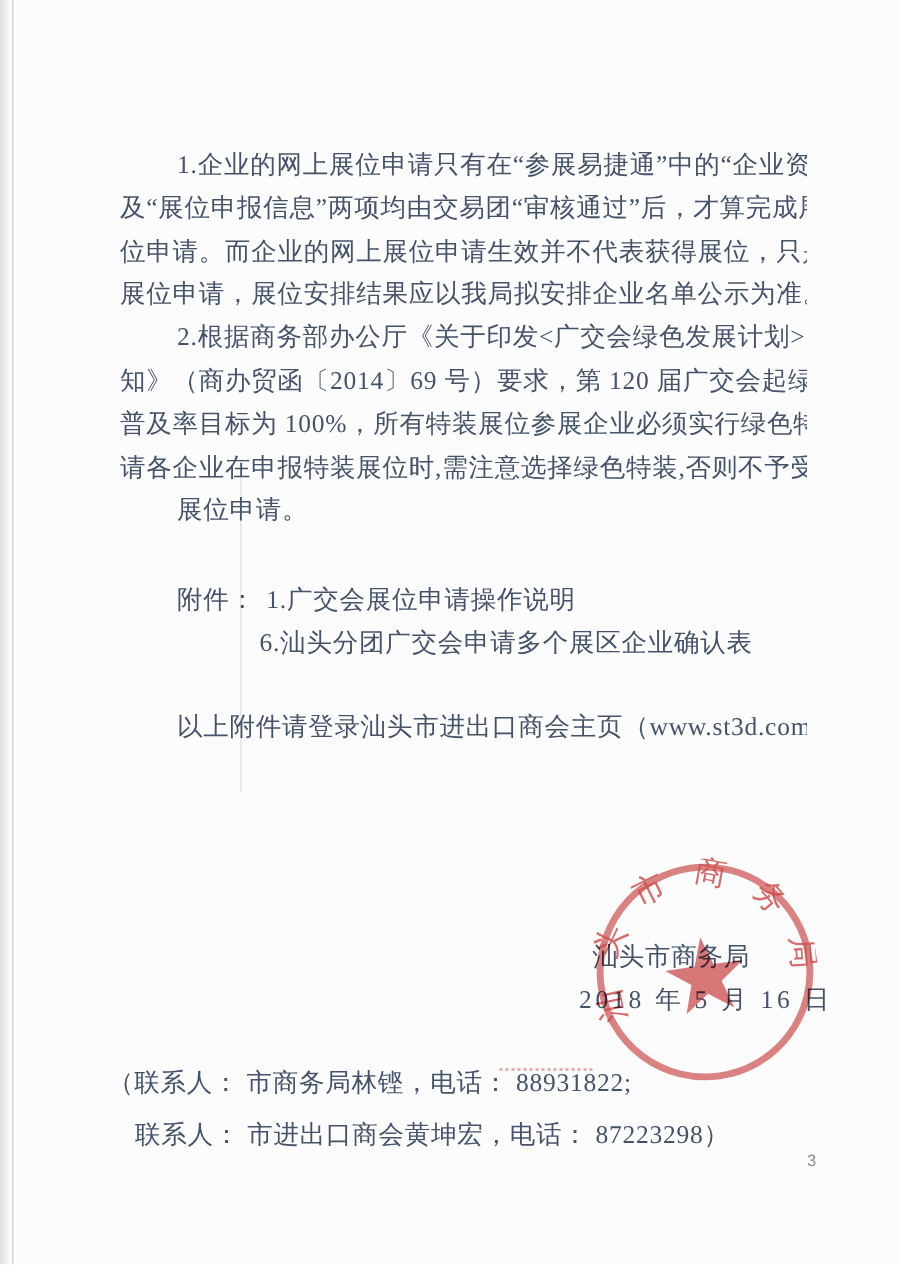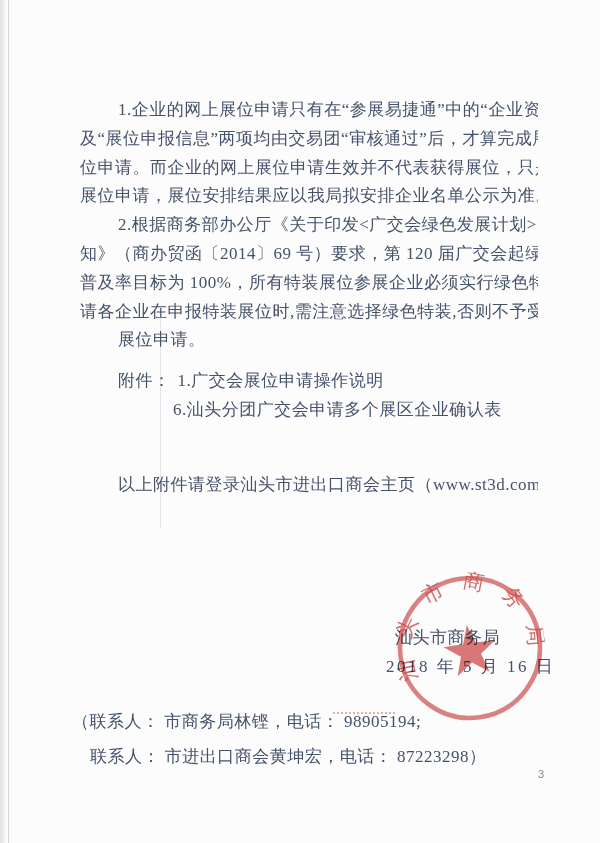--- a/index.html
+++ b/index.html
@@ -28,21 +28,21 @@
     position:absolute;left:333px;top:712px;width:62px;height:5px;
     border-top:2px dotted rgba(205,80,80,0.45);
   }
   
   .ln{
     white-space:nowrap;overflow:hidden;
     font-size:17px;line-height:28.8px;letter-spacing:0.5px;
   }
   .indent{padding-left:38px;}
   .notice{position:absolute;left:80px;top:96px;width:458px;}
-  .attachments{position:absolute;left:80px;top:367px;width:458px;}
+  .attachments{position:absolute;left:80px;top:386px;width:458px;}
   .att-item2{padding-left:93px;}
   .att-label{margin-right:7px;}
   .download{position:absolute;left:80px;top:471px;width:458px;}
   
   .sig-org{
     position:absolute;left:395px;top:627px;
     font-size:17px;line-height:21px;letter-spacing:0.5px;white-space:nowrap;
   }
   .sig-date{
     position:absolute;left:386px;top:656px;
@@ -104,18 +104,18 @@
 
   <svg class="seal" viewBox="0 0 148 148">
     <circle cx="74" cy="74" r="69" fill="none" stroke="rgba(203,66,66,0.72)" stroke-width="4.5"></circle>
     <polygon points="74,51 80.2,69.5 99.7,69.7 84,81.2 89.9,99.8 74,88.5 58.1,99.8 64,81.2 48.3,69.7 67.8,69.5" fill="rgba(203,66,66,0.78)"></polygon>
     <path id="sealArc" d="M 20.2 95.7 A 58 58 0 1 1 127.8 95.7" fill="none"></path>
     <text><textPath href="#sealArc" startOffset="50%" text-anchor="middle">汕头市商务局</textPath></text>
   </svg>
 
   <div class="scan-red-artifact"></div>
 
-  <div class="contact1">（联系人： 市商务局林铿，电话： 98905194;</div>
+  <div class="contact1">（联系人： 市商务局林铿，电话： 88931822;</div>
   <div class="contact2">联系人： 市进出口商会黄坤宏，电话： 87223298）</div>
 
   <div class="pageno">3</div>
 
 </div>
 
 </body></html>

